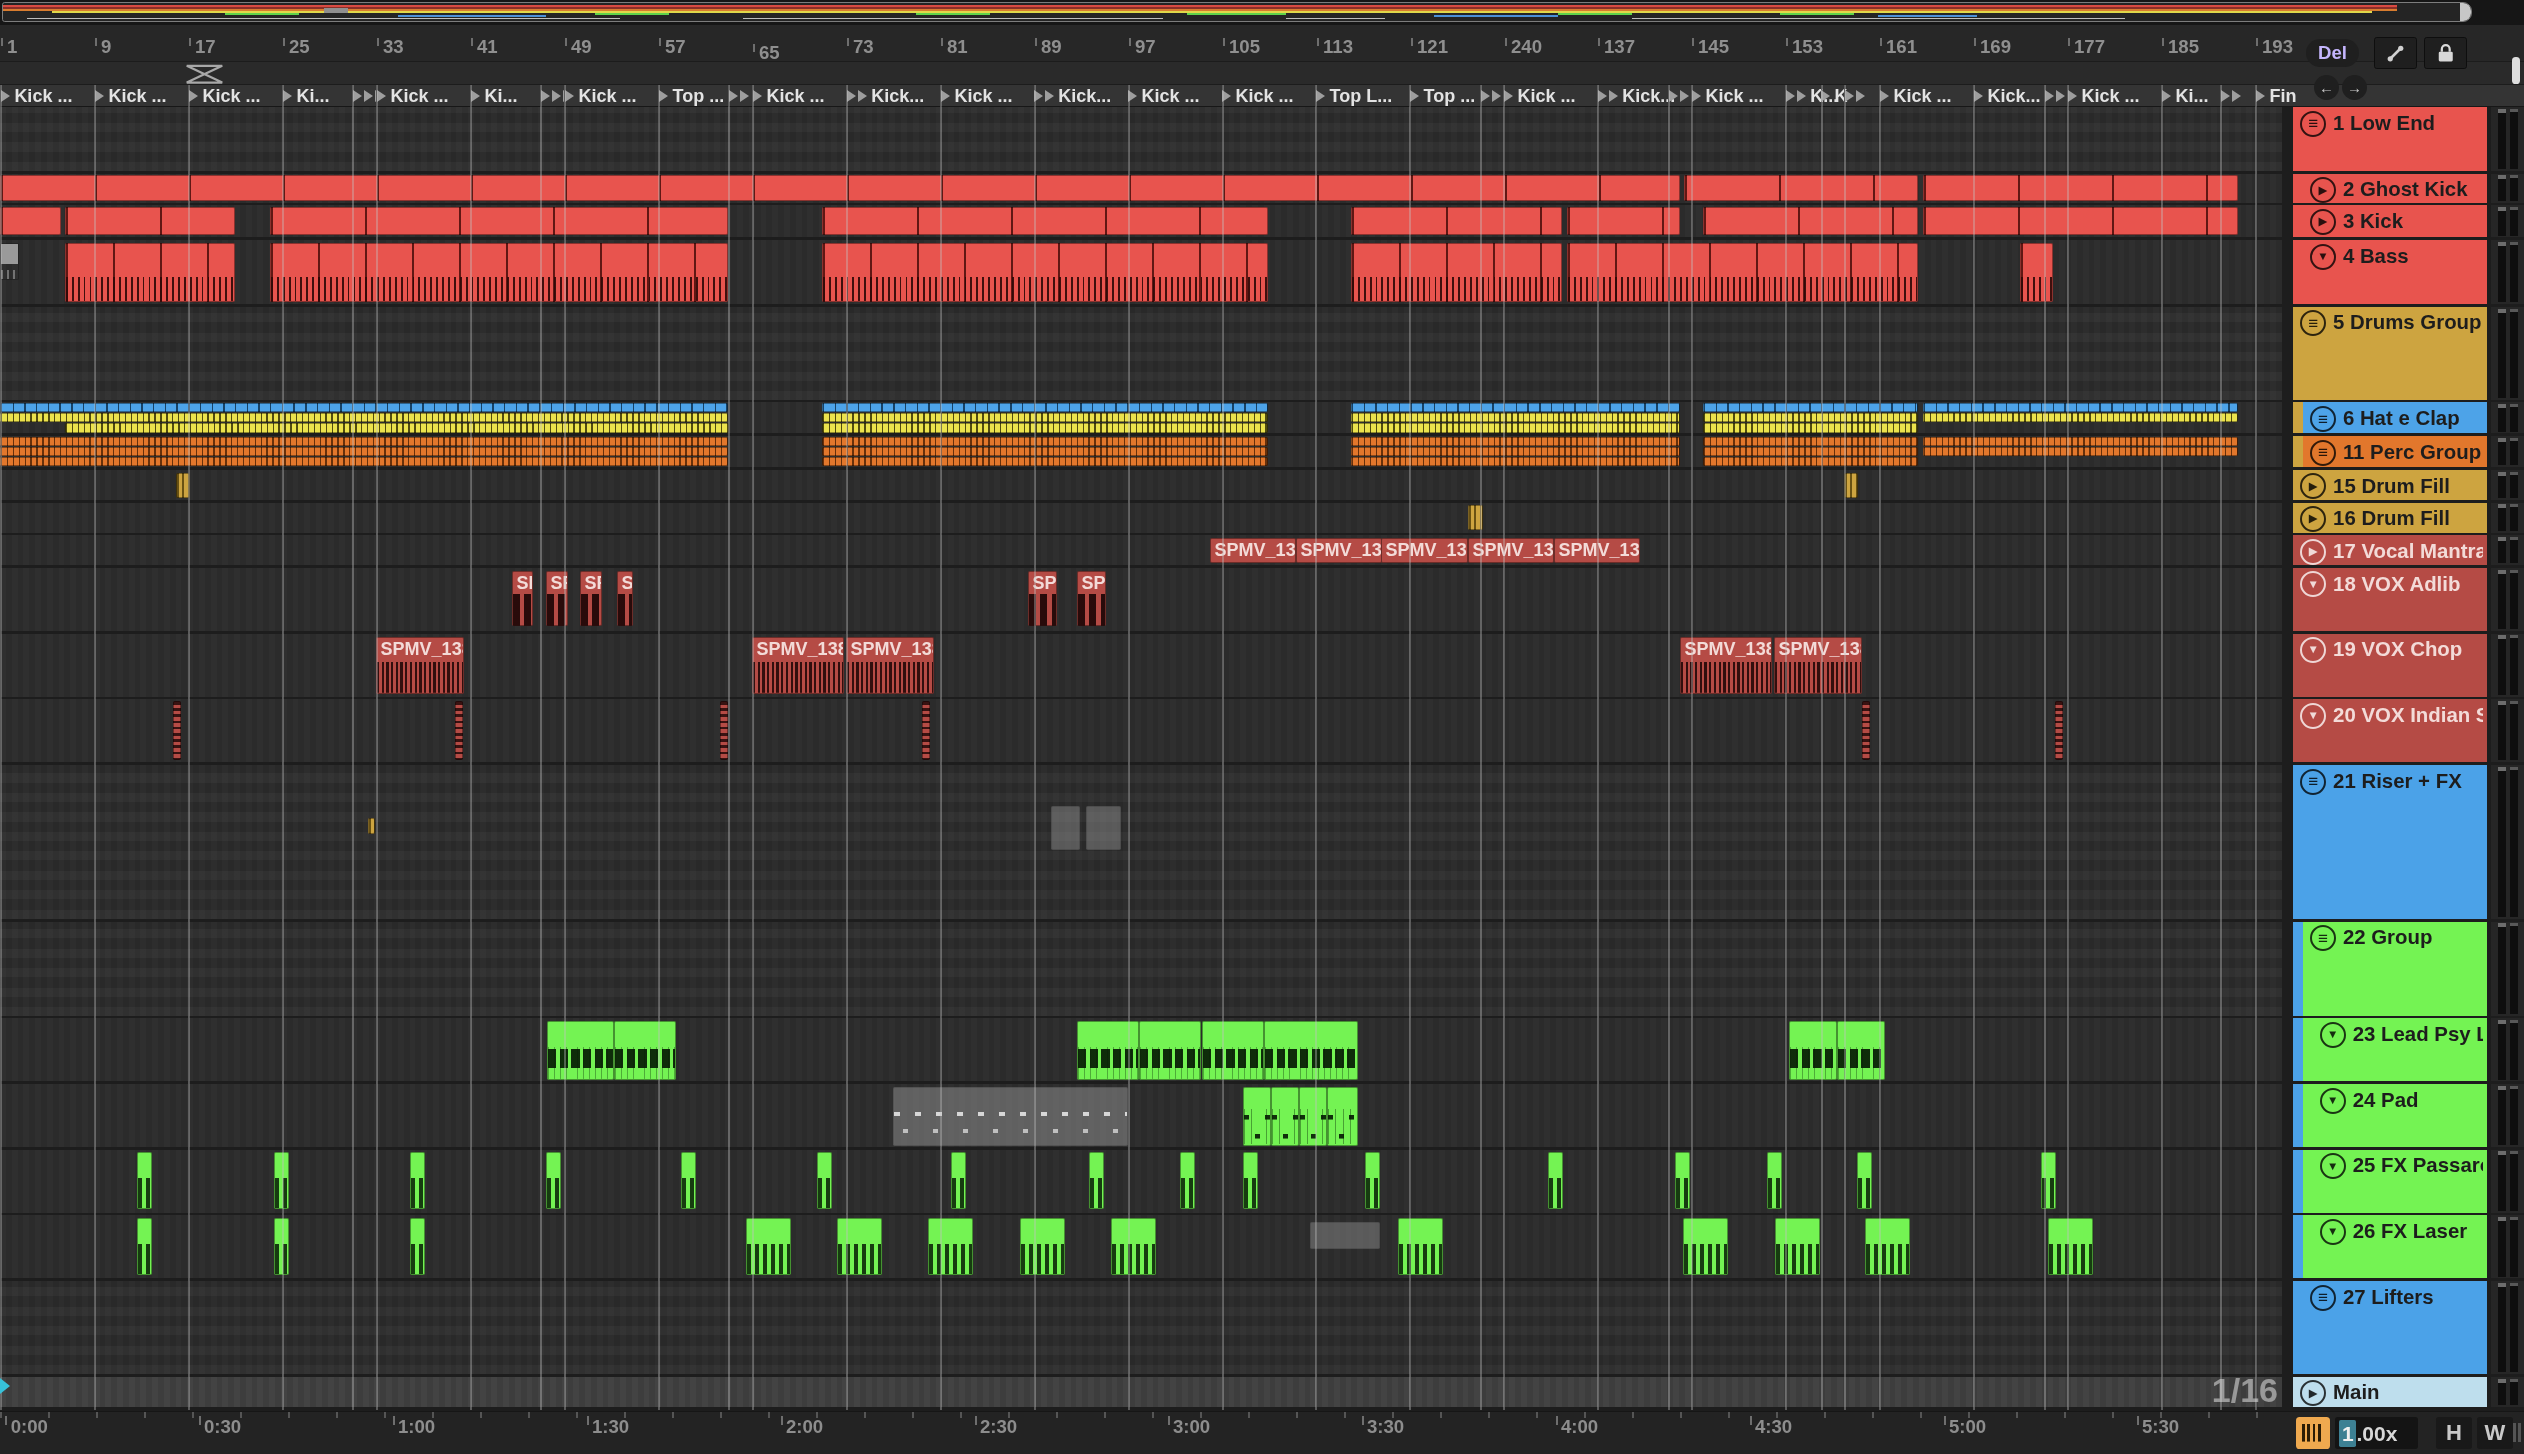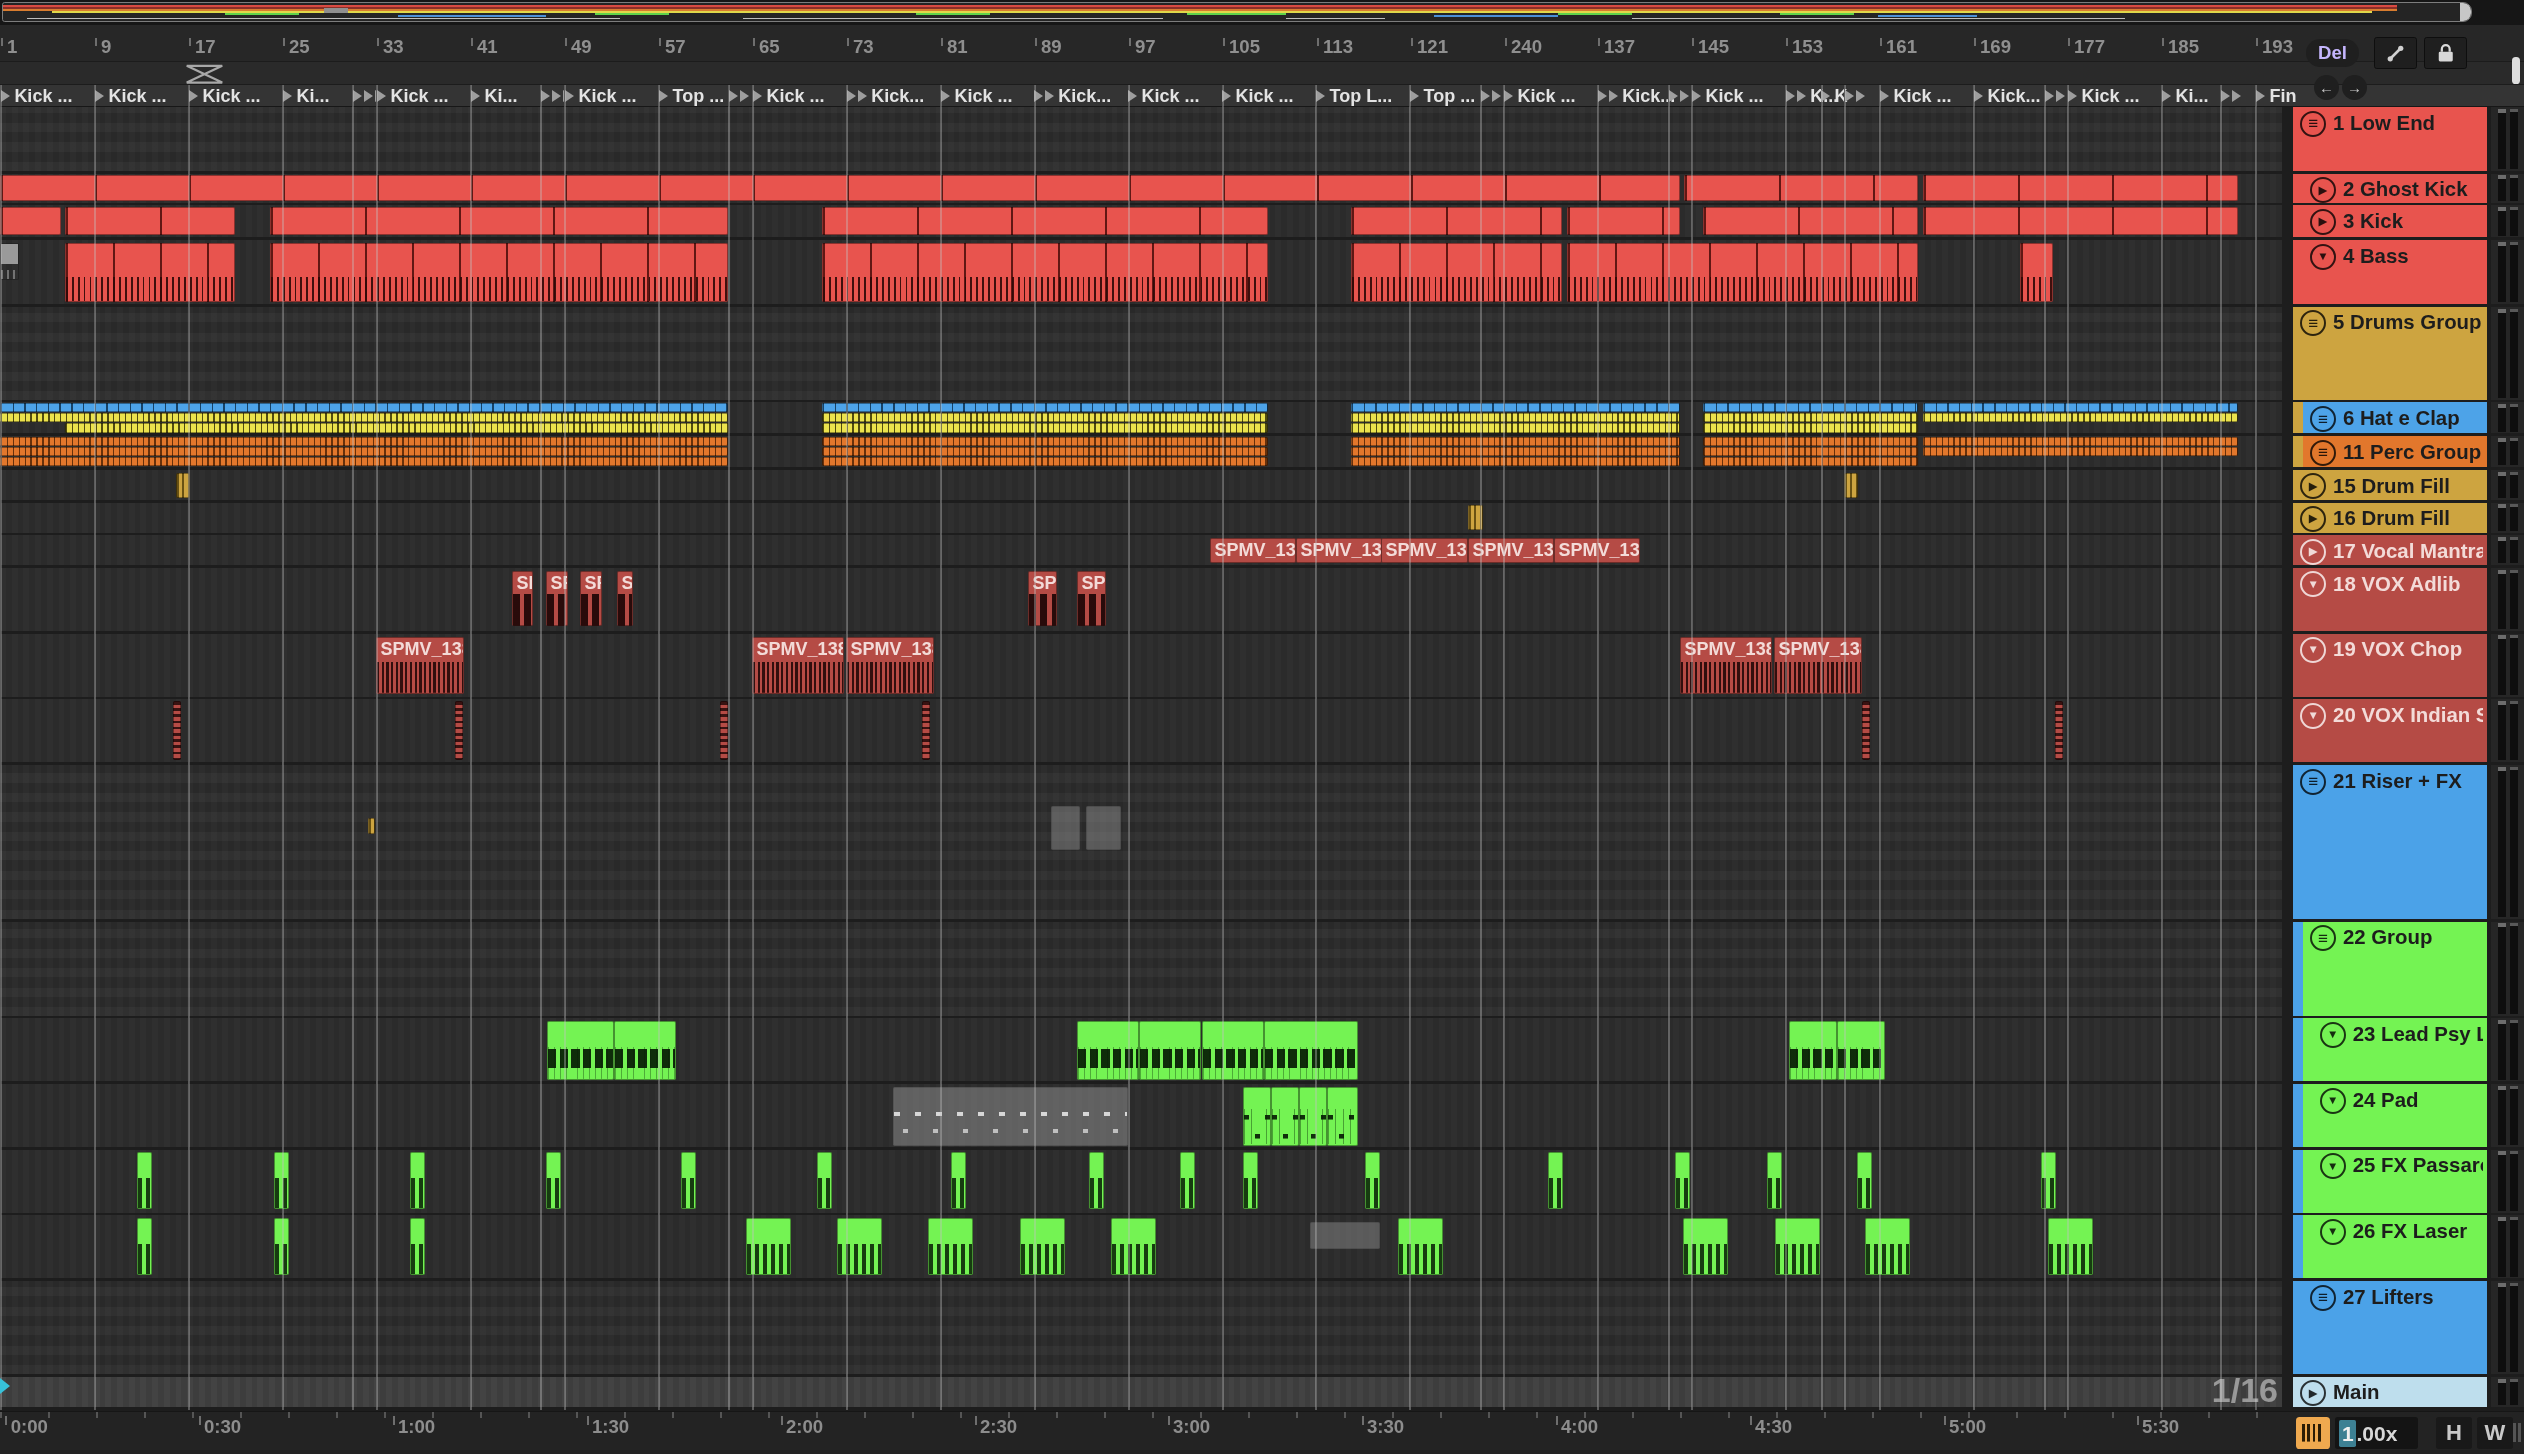--- a/index.html
+++ b/index.html
@@ -155,21 +155,21 @@
 
 <div id="beat-ruler">
     <div class="bar-num" style="left: 7px;">1</div>
     <div class="bar-num" style="left: 101px;">9</div>
     <div class="bar-num" style="left: 195px;">17</div>
     <div class="bar-num" style="left: 289px;">25</div>
     <div class="bar-num" style="left: 383px;">33</div>
     <div class="bar-num" style="left: 477px;">41</div>
     <div class="bar-num" style="left: 571px;">49</div>
     <div class="bar-num" style="left: 665px;">57</div>
-    <div class="bar-num" style="left: 759px;">65</div>
+    <div class="bar-num" style="left: 759px; margin-top: 6px;">65</div>
     <div class="bar-num" style="left: 853px;">73</div>
     <div class="bar-num" style="left: 947px;">81</div>
     <div class="bar-num" style="left: 1041px;">89</div>
     <div class="bar-num" style="left: 1135px;">97</div>
     <div class="bar-num" style="left: 1229px;">105</div>
     <div class="bar-num" style="left: 1323px;">113</div>
     <div class="bar-num" style="left: 1417px;">121</div>
     <div class="bar-num" style="left: 1511px;">240</div>
     <div class="bar-num" style="left: 1604px;">137</div>
     <div class="bar-num" style="left: 1698px;">145</div>

